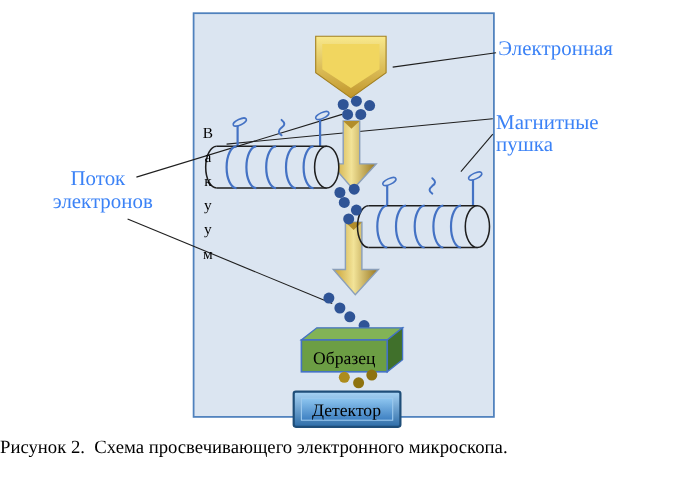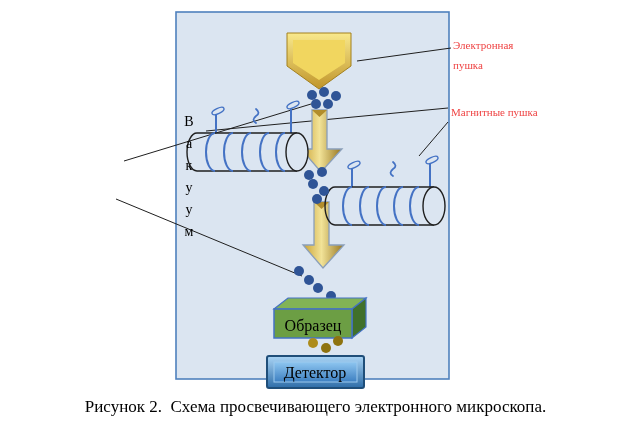--- a/index.html
+++ b/index.html
@@ -2,30 +2,30 @@
 <html><head>
 <meta charset="utf-8">
 <style>
   html,body{margin:0;padding:0;}
   body{
     width:631px;height:436px;background:#ffffff;position:relative;overflow:hidden;
     font-family:"Liberation Serif","DejaVu Serif",serif;color:#000;
   }
   .stage{position:absolute;left:0;top:0;width:631px;height:436px;}
   svg.diagram{position:absolute;left:0;top:0;}
-  .lbl{position:absolute;font-size:11px;line-height:20px;color:#ef4444;}
+  .lbl{position:absolute;font-size:19px;line-height:20px;color:#3b82f6;}
   .lbl-flow{left:48px;top:152px;width:82px;text-align:center;line-height:21px;}
   .lbl-gun{left:453px;top:35px;width:120px;text-align:left;}
   .lbl-lenses{left:451px;top:102px;width:140px;text-align:left;}
   .vacuum{
     position:absolute;left:181px;top:111px;width:16px;text-align:center;
     display:flex;flex-direction:column;font-size:14px;line-height:22px;
   }
   .caption{
-    position:absolute;left:0;top:397px;width:631px;text-align:center;
+    position:absolute;left:0;top:397px;width:631px;
     font-size:17px;white-space:pre;
   }
   .blk{stroke:#1f1f1f;stroke-width:1.4;fill:none;}
   .wind{stroke:#4472C4;stroke-width:2;fill:none;}
   .stick{stroke:#4472C4;stroke-width:2;fill:none;}
   .leaf{stroke:#4472C4;stroke-width:1.4;fill:#DBE5F1;}
   .squig{stroke:#4472C4;stroke-width:1.8;fill:none;stroke-linecap:round;}
   .edot{fill:#2F5496;}
   .leader{stroke:#1f1f1f;stroke-width:1;fill:none;}
   svg text{font-family:"Liberation Serif","DejaVu Serif",serif;}
@@ -154,23 +154,26 @@
 
   <div class="vacuum">
     <span>В</span>
     <span>а</span>
     <span>к</span>
     <span>у</span>
     <span>у</span>
     <span>м</span>
   </div>
 
+  <div class="lbl lbl-flow">
+    <div>Поток</div>
+    <div>электронов</div>
+  </div>
 
   <div class="lbl lbl-gun">
     <div>Электронная</div>
-    <div>пушка</div>
   </div>
 
   <div class="lbl lbl-lenses">Магнитные пушка</div>
 
   <div class="caption">Рисунок 2.  Схема просвечивающего электронного микроскопа.</div>
 
 </div>
 
 </body></html>

